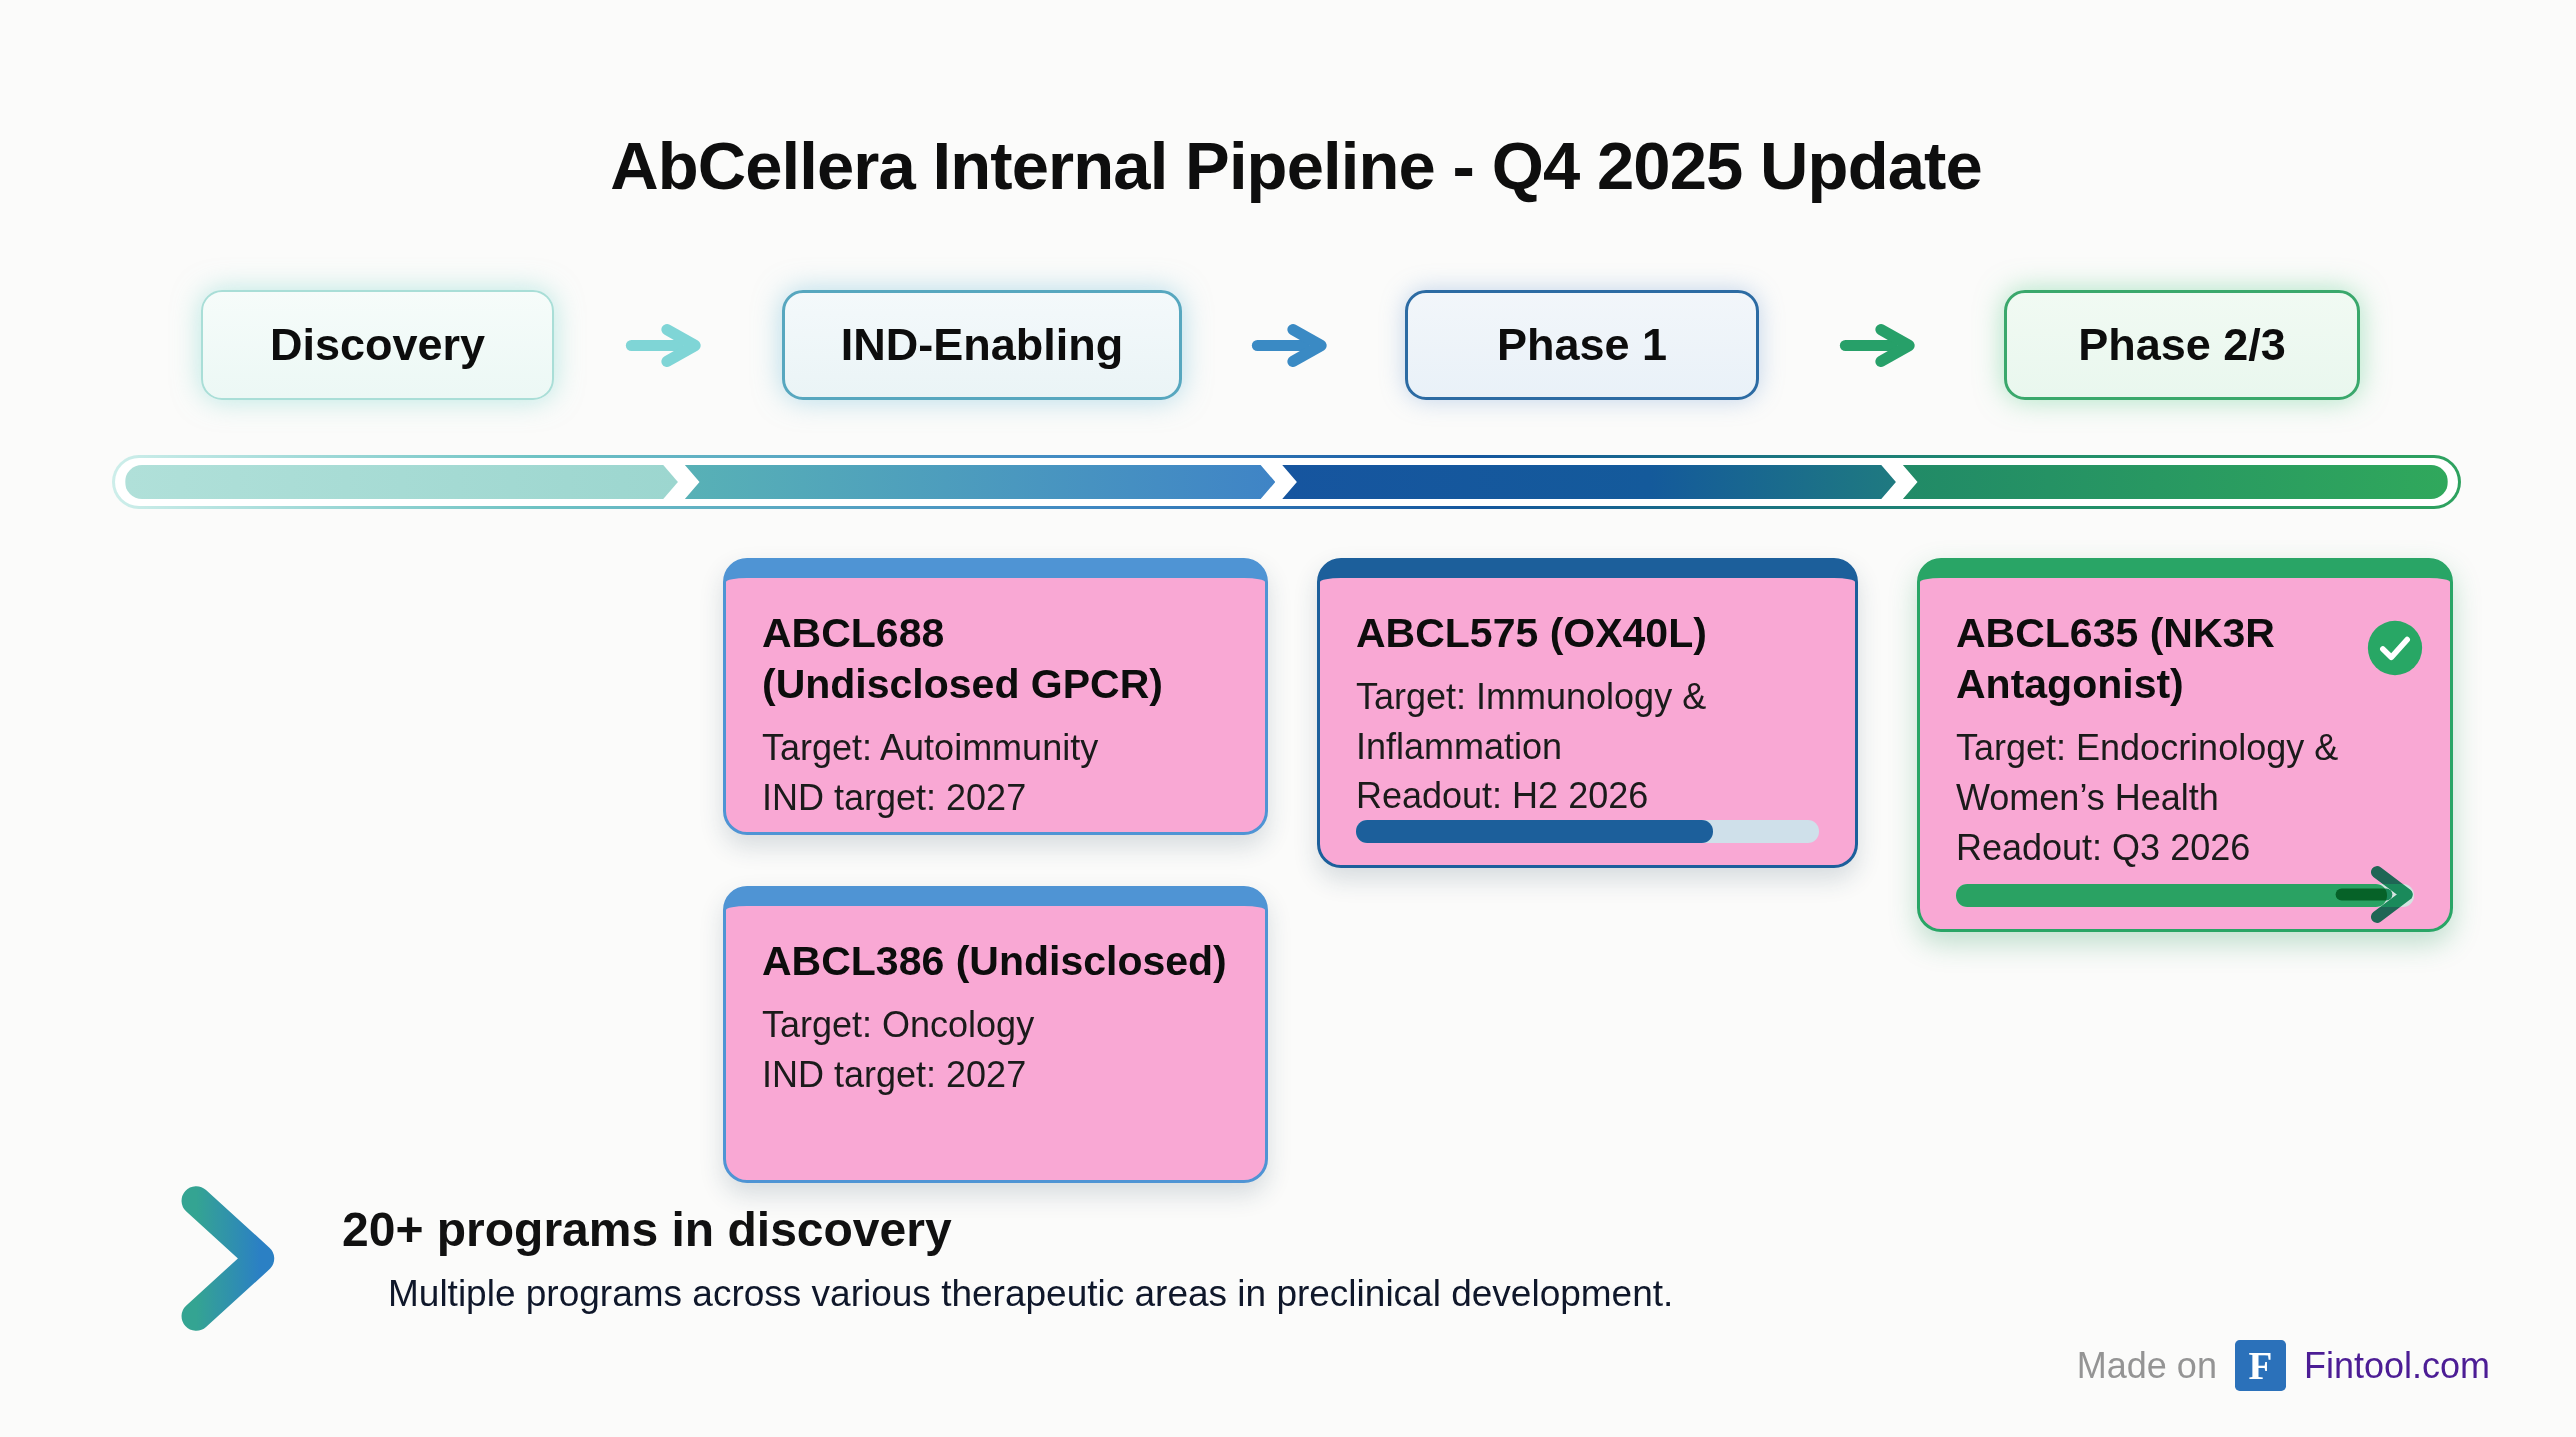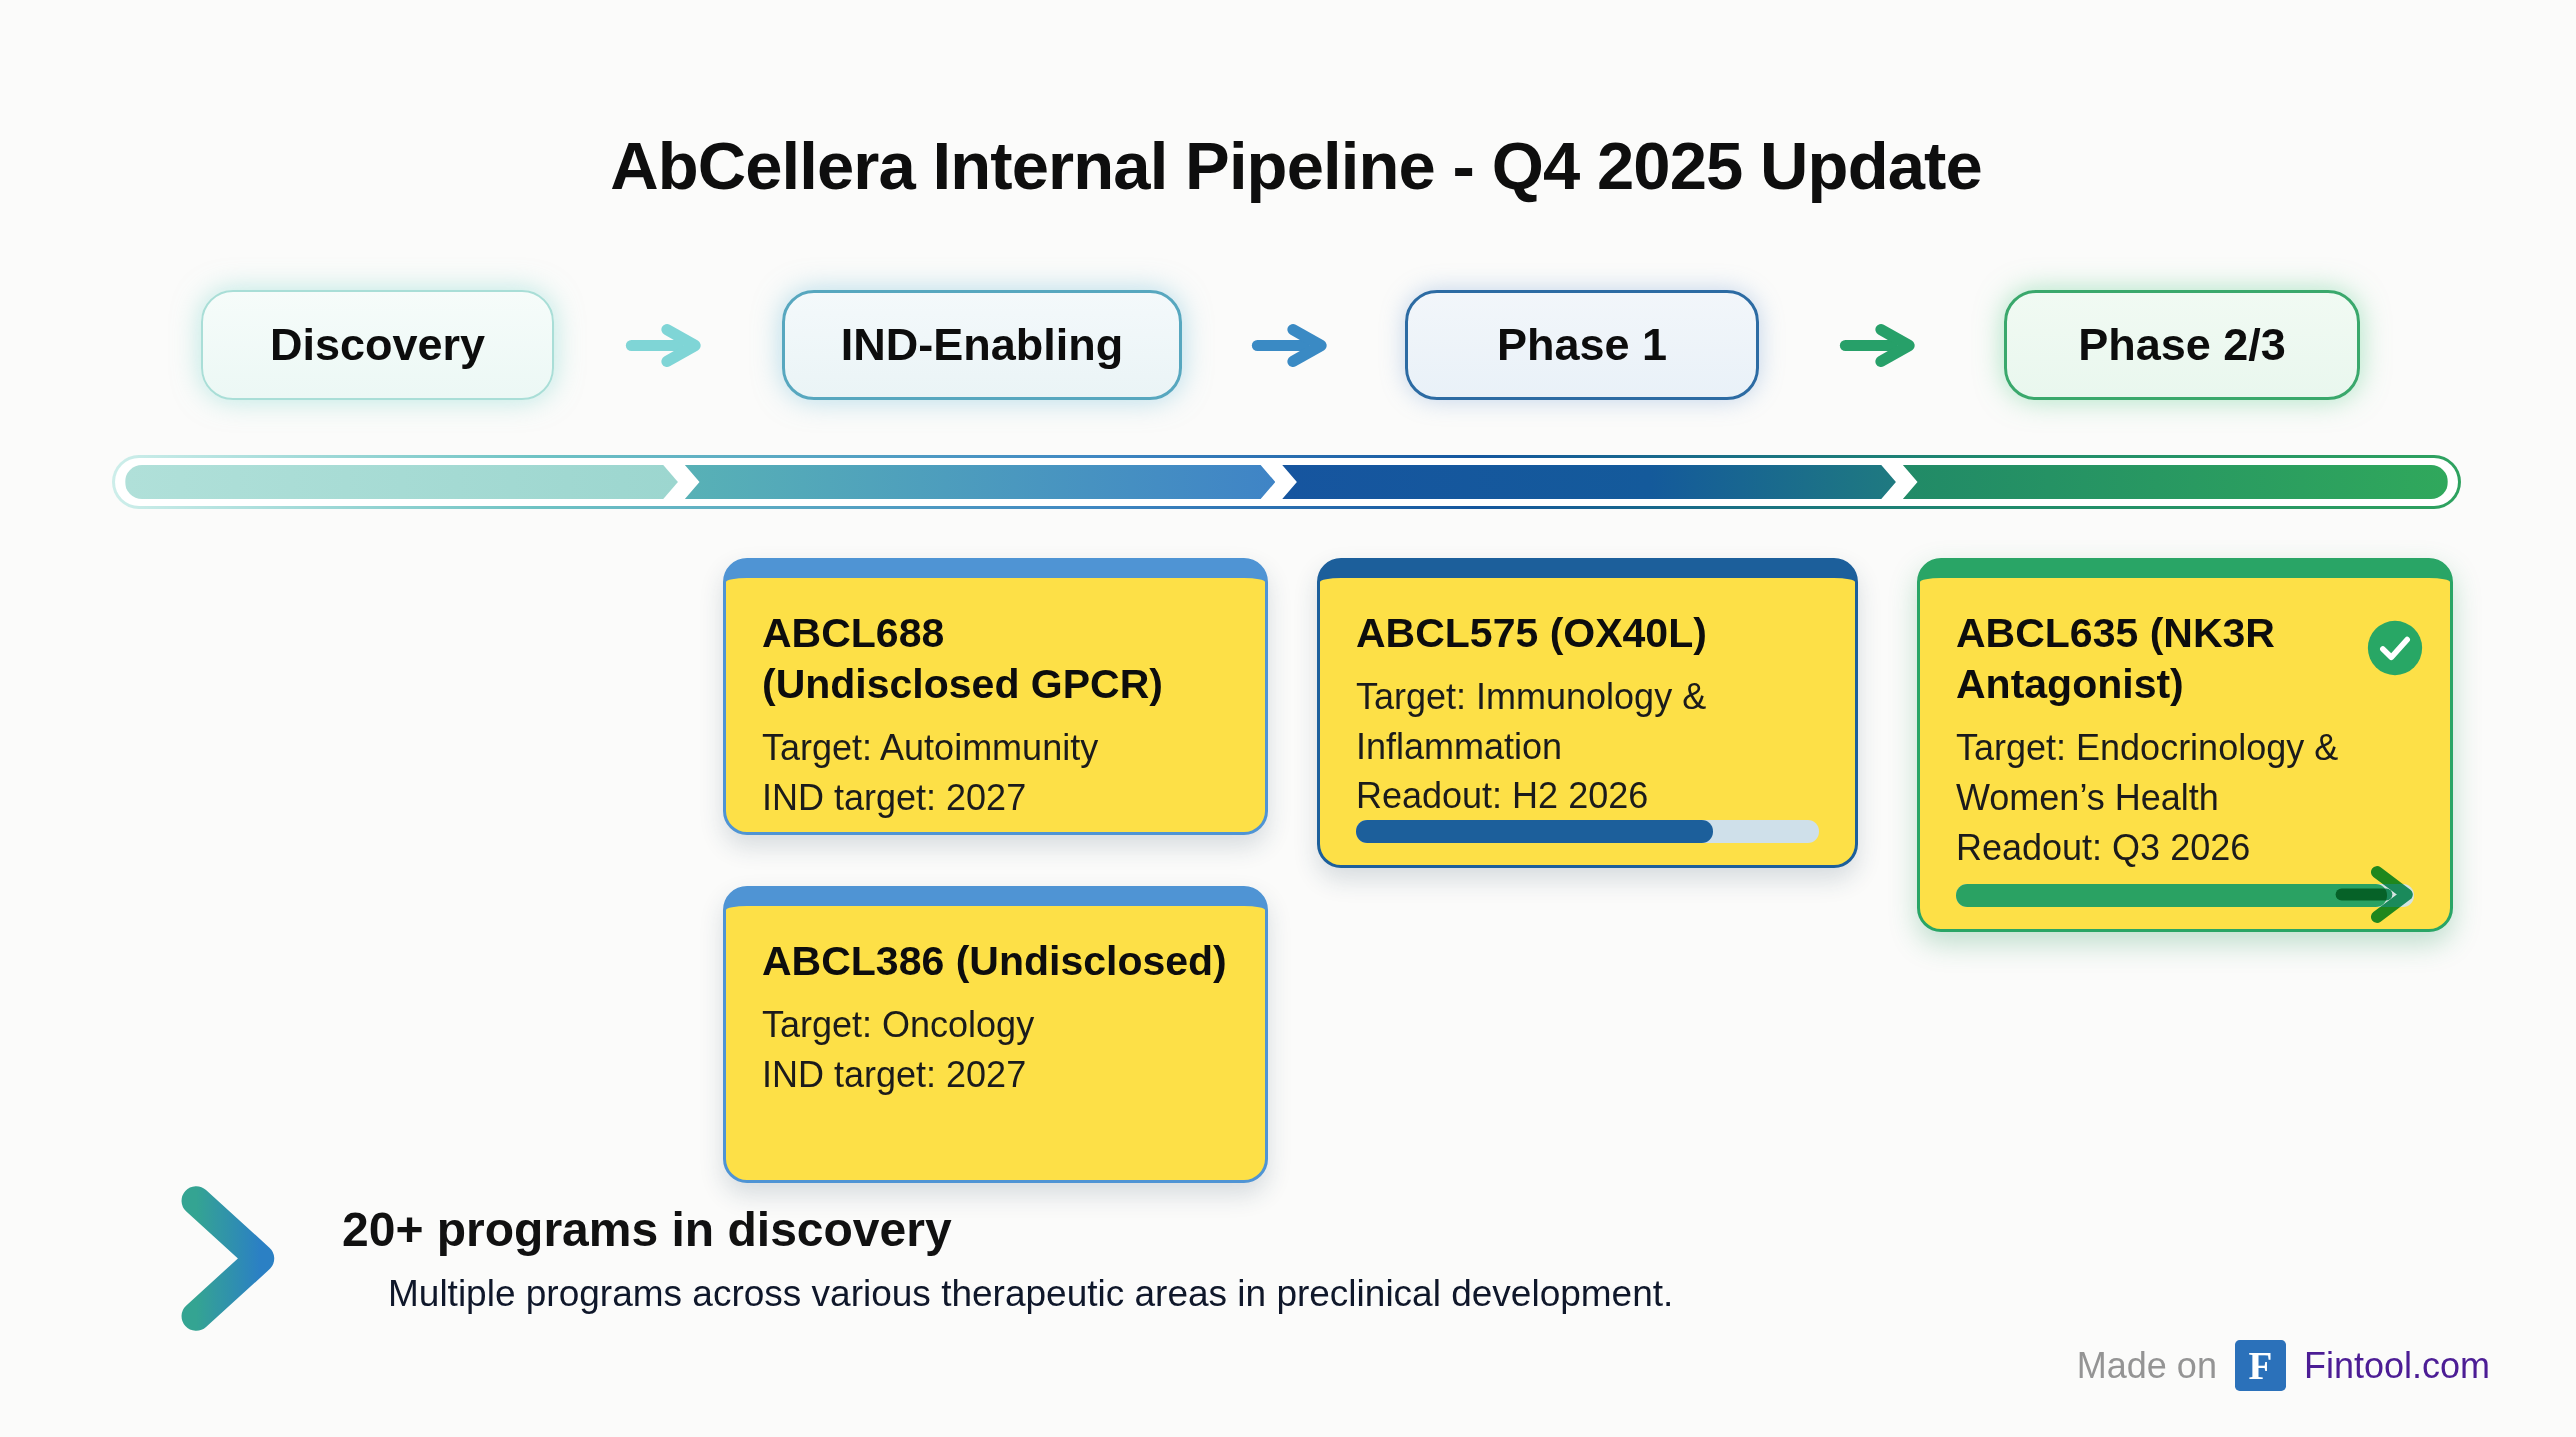--- a/index.html
+++ b/index.html
@@ -6,21 +6,21 @@
   body{width:2576px;height:1438px;position:relative;overflow:hidden;
        font-family:"Liberation Sans",sans-serif;color:#111;}
   .page{position:absolute;inset:0;}
 
   
   .title{position:absolute;top:82px;left:0;width:100%;text-align:center;
          font-size:67px;font-weight:700;letter-spacing:-0.9px;color:#0e0e0e;padding-left:8px;}
 
   
   .stage-badge{position:absolute;top:290px;height:110px;box-sizing:border-box;
-    display:flex;align-items:center;justify-content:center;border-radius:32px;
+    display:flex;align-items:center;justify-content:center;border-radius:21px;
     font-size:45px;font-weight:700;color:#0d0d0d;}
   .badge-discovery{left:201px;width:353px;background:linear-gradient(180deg,#f6fcfa,#ecf8f5);
     border:2.8px solid #a9ded7;box-shadow:0 0 28px rgba(130,215,205,.55);}
   .badge-ind{left:782px;width:400px;background:linear-gradient(180deg,#f4f9fb,#eaf4f6);
     border:3.7px solid #57a7bf;box-shadow:0 0 28px rgba(110,190,215,.5);}
   .badge-p1{left:1405px;width:354px;background:linear-gradient(180deg,#f2f6fa,#e9f1f8);
     border:3.7px solid #2c6ba3;box-shadow:0 0 24px rgba(110,155,210,.4);}
   .badge-p23{left:2004px;width:356px;background:linear-gradient(180deg,#f1faf3,#e9f7ee);
     border:3.7px solid #3aa86c;box-shadow:0 0 28px rgba(90,205,140,.5);}
   .stage-arrow{position:absolute;top:322px;width:86px;height:47px;}
@@ -37,21 +37,21 @@
   .seg-1{flex:594;background:linear-gradient(90deg,#b0e0d9,#9cd6cf);
     clip-path:polygon(0 0,calc(100% - 15px) 0,100% 50%,calc(100% - 15px) 100%,0 100%);}
   .seg-2{flex:635;background:linear-gradient(90deg,#58b1b6,#3f84c6);
     clip-path:polygon(0 0,calc(100% - 15px) 0,100% 50%,calc(100% - 15px) 100%,0 100%,15px 50%);}
   .seg-3{flex:660;background:linear-gradient(90deg,#16559f,#145a9b 60%,#1f7a80);
     clip-path:polygon(0 0,calc(100% - 15px) 0,100% 50%,calc(100% - 15px) 100%,0 100%,15px 50%);}
   .seg-4{flex:586;background:linear-gradient(90deg,#218a67,#30a85c);
     clip-path:polygon(0 0,100% 0,100% 100%,0 100%,15px 50%);}
 
   
-  .card{position:absolute;box-sizing:border-box;background:#fde047;border-radius:24px;
+  .card{position:absolute;box-sizing:border-box;background:#f9a8d4;border-radius:24px;
     padding:26px 36px;box-shadow:0 11.2px 24px rgba(30,60,90,.16);}
   .card-blue {border:3.7px solid #4f94d4;border-top:20.6px solid #4f94d4;}
   .card-navy {border:3.7px solid #1c5f9b;border-top:20.6px solid #1c5f9b;}
   .card-green{border:3.7px solid #29a566;border-top:20.6px solid #29a566;
     box-shadow:0 11.2px 28px rgba(40,150,95,.28);}
   .card-abcl688{left:723px;top:558px;width:545px;height:277px;}
   .card-abcl386{left:723px;top:886px;width:545px;height:297px;}
   .card-abcl575{left:1317px;top:558px;width:541px;height:310px;}
   .card-abcl635{left:1917px;top:558px;width:536px;height:374px;}
   .card-title{font-size:41px;font-weight:700;line-height:1.25;margin:3.7px 0 13px;color:#0d0d0d;}

